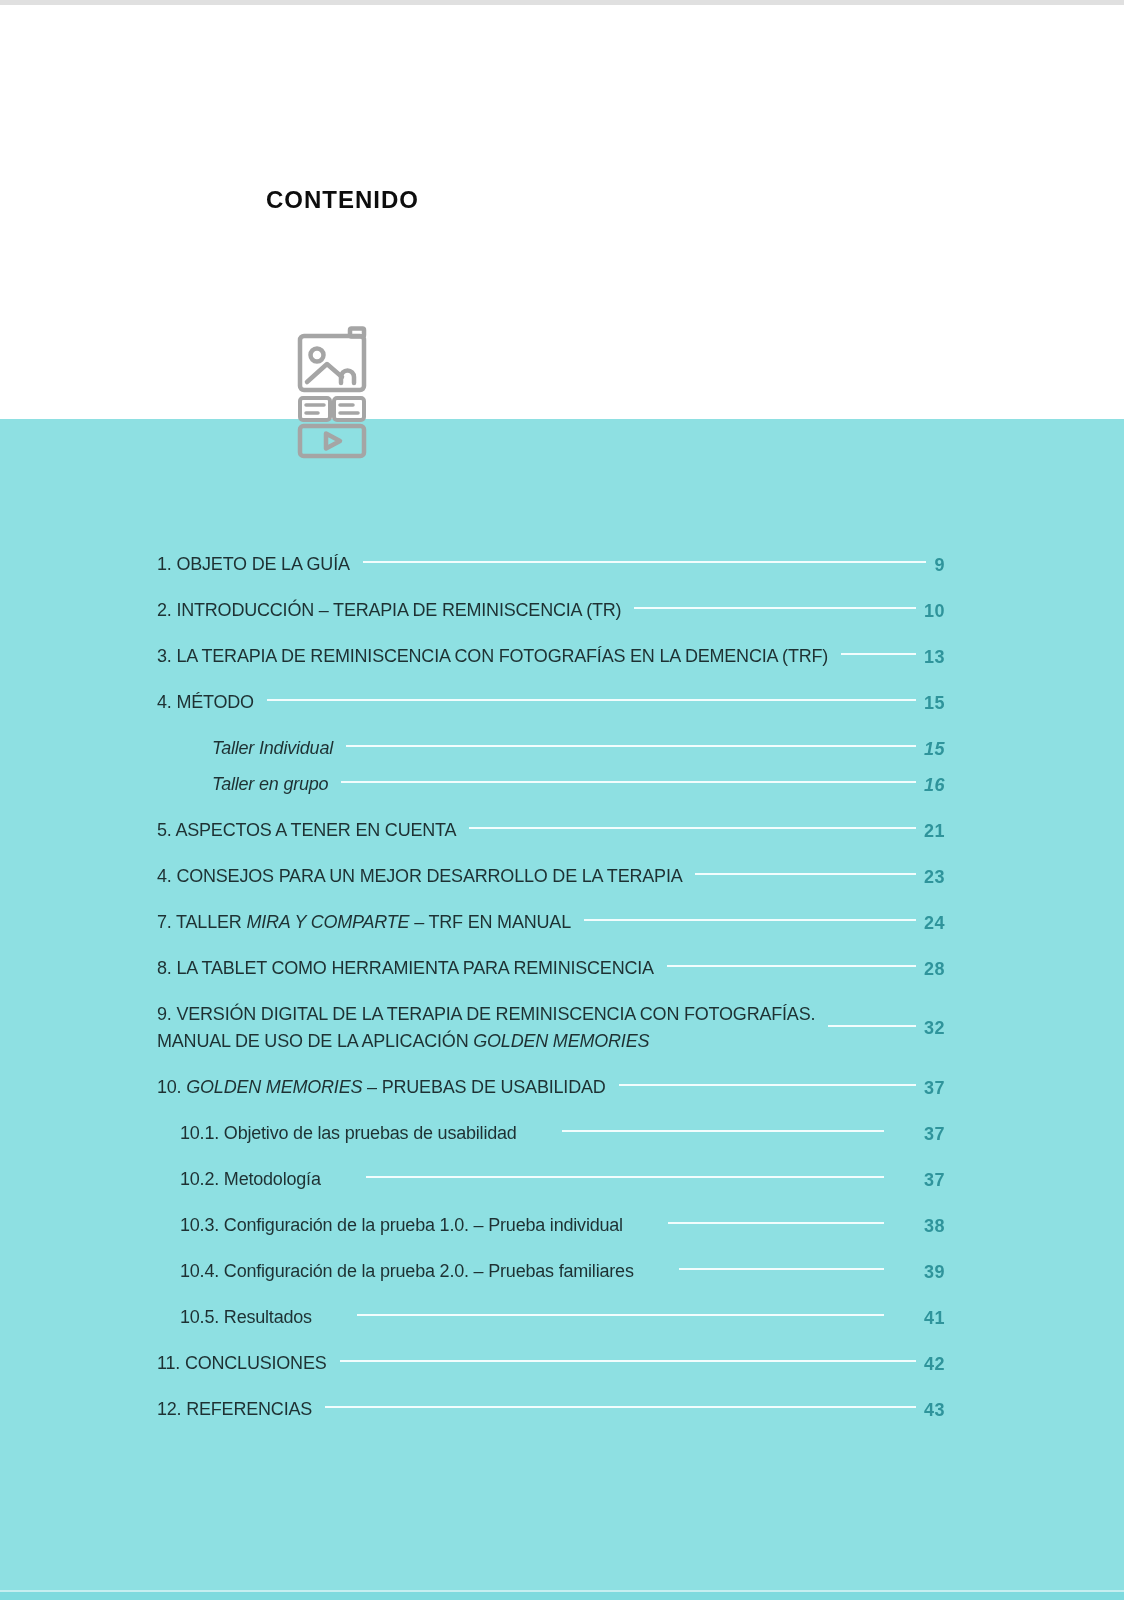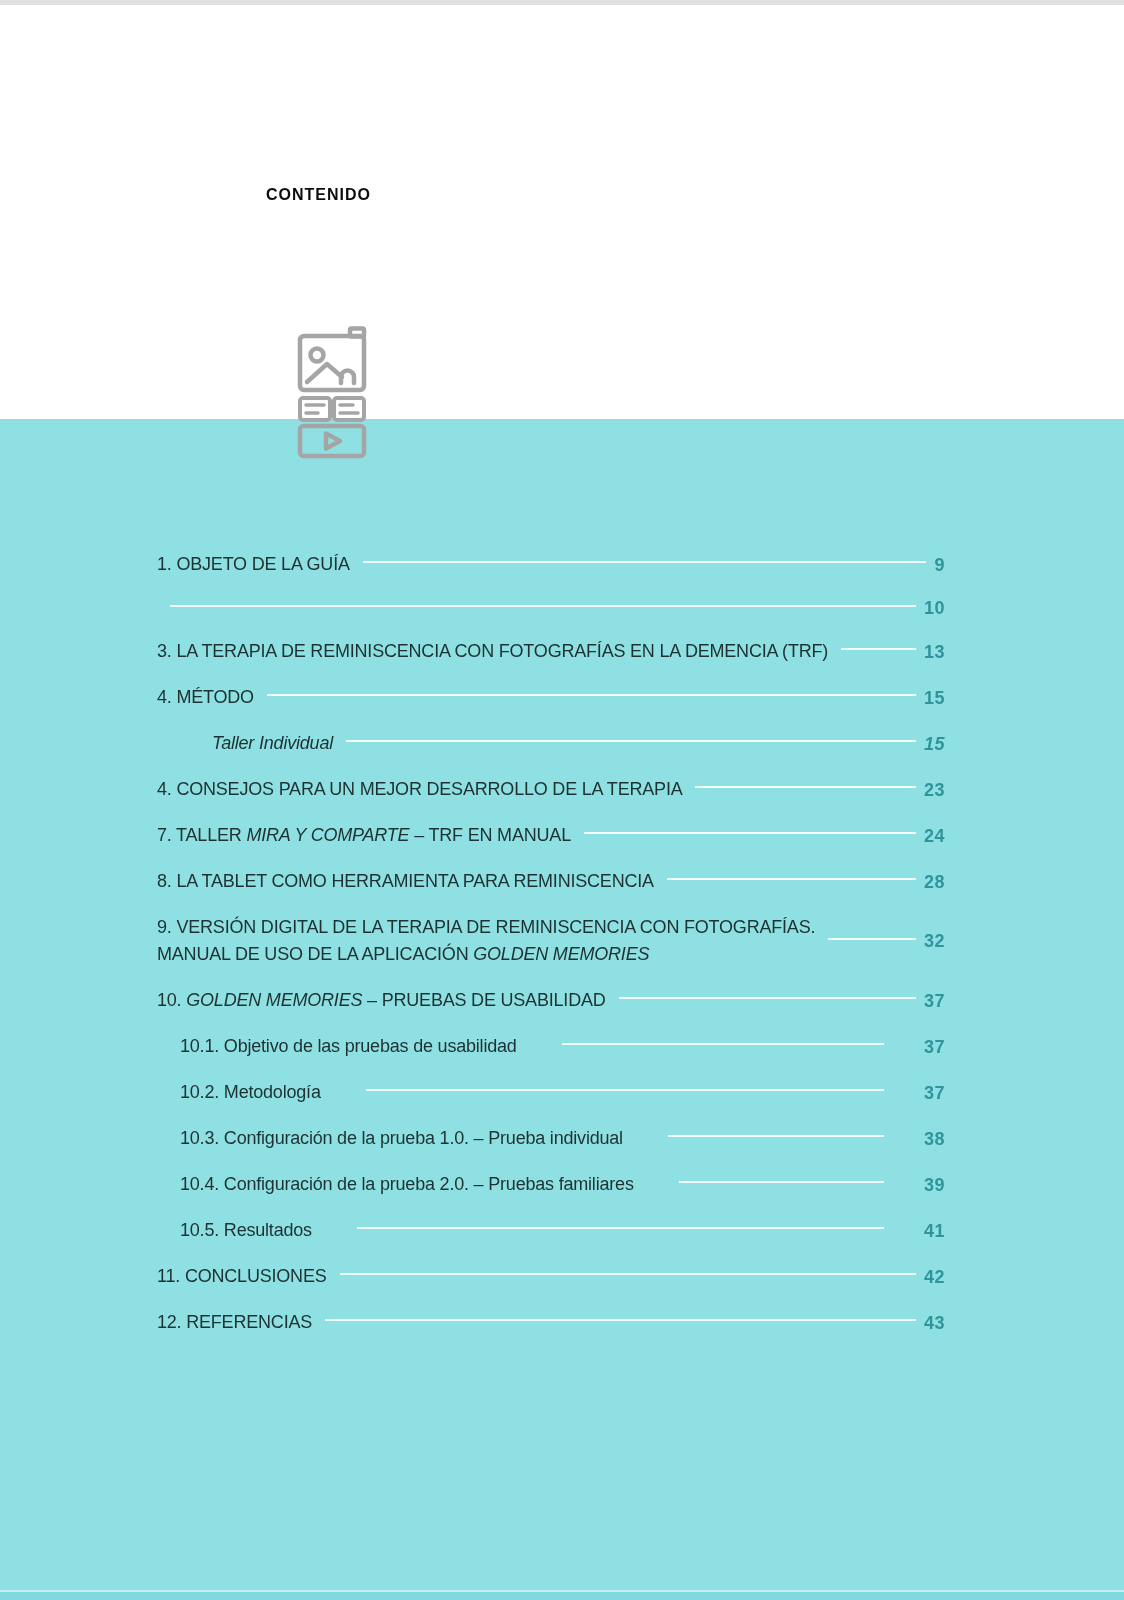--- a/index.html
+++ b/index.html
@@ -7,21 +7,21 @@
     font-family:"Liberation Sans", sans-serif;
     width:1124px;height:1600px;position:relative;overflow:hidden;
     background:#ffffff;
   }
   .page{position:absolute;inset:0;background:#ffffff;}
   .top-edge{position:absolute;top:0;left:0;right:0;height:5px;background:var(--top-edge,#e0e0e0);}
   .teal-band{position:absolute;top:419px;left:0;right:0;bottom:8px;background:var(--teal-bg,#8ee0e2);}
   .bottom-strip{position:absolute;left:0;right:0;bottom:0;height:8px;background:var(--bottom-strip,#7edade);border-top:2px solid rgba(255,255,255,.55);}
   .doc-title{
     position:absolute;left:266px;top:186px;
-    font-size:16px;font-weight:700;color:#0d0d0d;letter-spacing:1px;
+    font-size:24px;font-weight:700;color:#0d0d0d;letter-spacing:1px;
   }
   .media-icon{position:absolute;left:296px;top:326px;width:78px;height:134px;}
   .toc{
     position:absolute;left:157px;top:532px;width:788px;
     color:var(--text-dark,#1e3133);
   }
   .toc-entry{
     display:flex;align-items:center;
     font-size:18px;line-height:27px;letter-spacing:-0.2px;
     margin-top:19px;
@@ -72,37 +72,48 @@
     </g>
   </svg>
 
   <div class="toc">
       <div class="toc-entry indent-0">
         <span class="toc-label"><span>1. OBJETO DE LA GUÍA</span></span>
         <span class="leader"></span>
         <span class="pagenum">9</span>
       </div>
       <div class="toc-entry indent-0">
+        <span class="toc-label"><span>2. INTRODUCCIÓN – TERAPIA DE REMINISCENCIA (TR)</span></span>
         <span class="leader"></span>
         <span class="pagenum">10</span>
       </div>
       <div class="toc-entry indent-0">
         <span class="toc-label"><span>3. LA TERAPIA DE REMINISCENCIA CON FOTOGRAFÍAS EN LA DEMENCIA (TRF)</span></span>
         <span class="leader"></span>
         <span class="pagenum">13</span>
       </div>
       <div class="toc-entry indent-0">
         <span class="toc-label"><span>4. MÉTODO</span></span>
         <span class="leader"></span>
         <span class="pagenum">15</span>
       </div>
       <div class="toc-entry indent-1">
         <span class="toc-label"><span>Taller Individual</span></span>
         <span class="leader"></span>
         <span class="pagenum">15</span>
+      </div>
+      <div class="toc-entry indent-1 tight">
+        <span class="toc-label"><span>Taller en grupo</span></span>
+        <span class="leader"></span>
+        <span class="pagenum">16</span>
+      </div>
+      <div class="toc-entry indent-0">
+        <span class="toc-label"><span>5. ASPECTOS A TENER EN CUENTA</span></span>
+        <span class="leader"></span>
+        <span class="pagenum">21</span>
       </div>
       <div class="toc-entry indent-0">
         <span class="toc-label"><span>4. CONSEJOS PARA UN MEJOR DESARROLLO DE LA TERAPIA</span></span>
         <span class="leader"></span>
         <span class="pagenum">23</span>
       </div>
       <div class="toc-entry indent-0">
         <span class="toc-label"><span>7. TALLER </span><span class="it">MIRA Y COMPARTE</span><span> – TRF EN MANUAL</span></span>
         <span class="leader"></span>
         <span class="pagenum">24</span>

